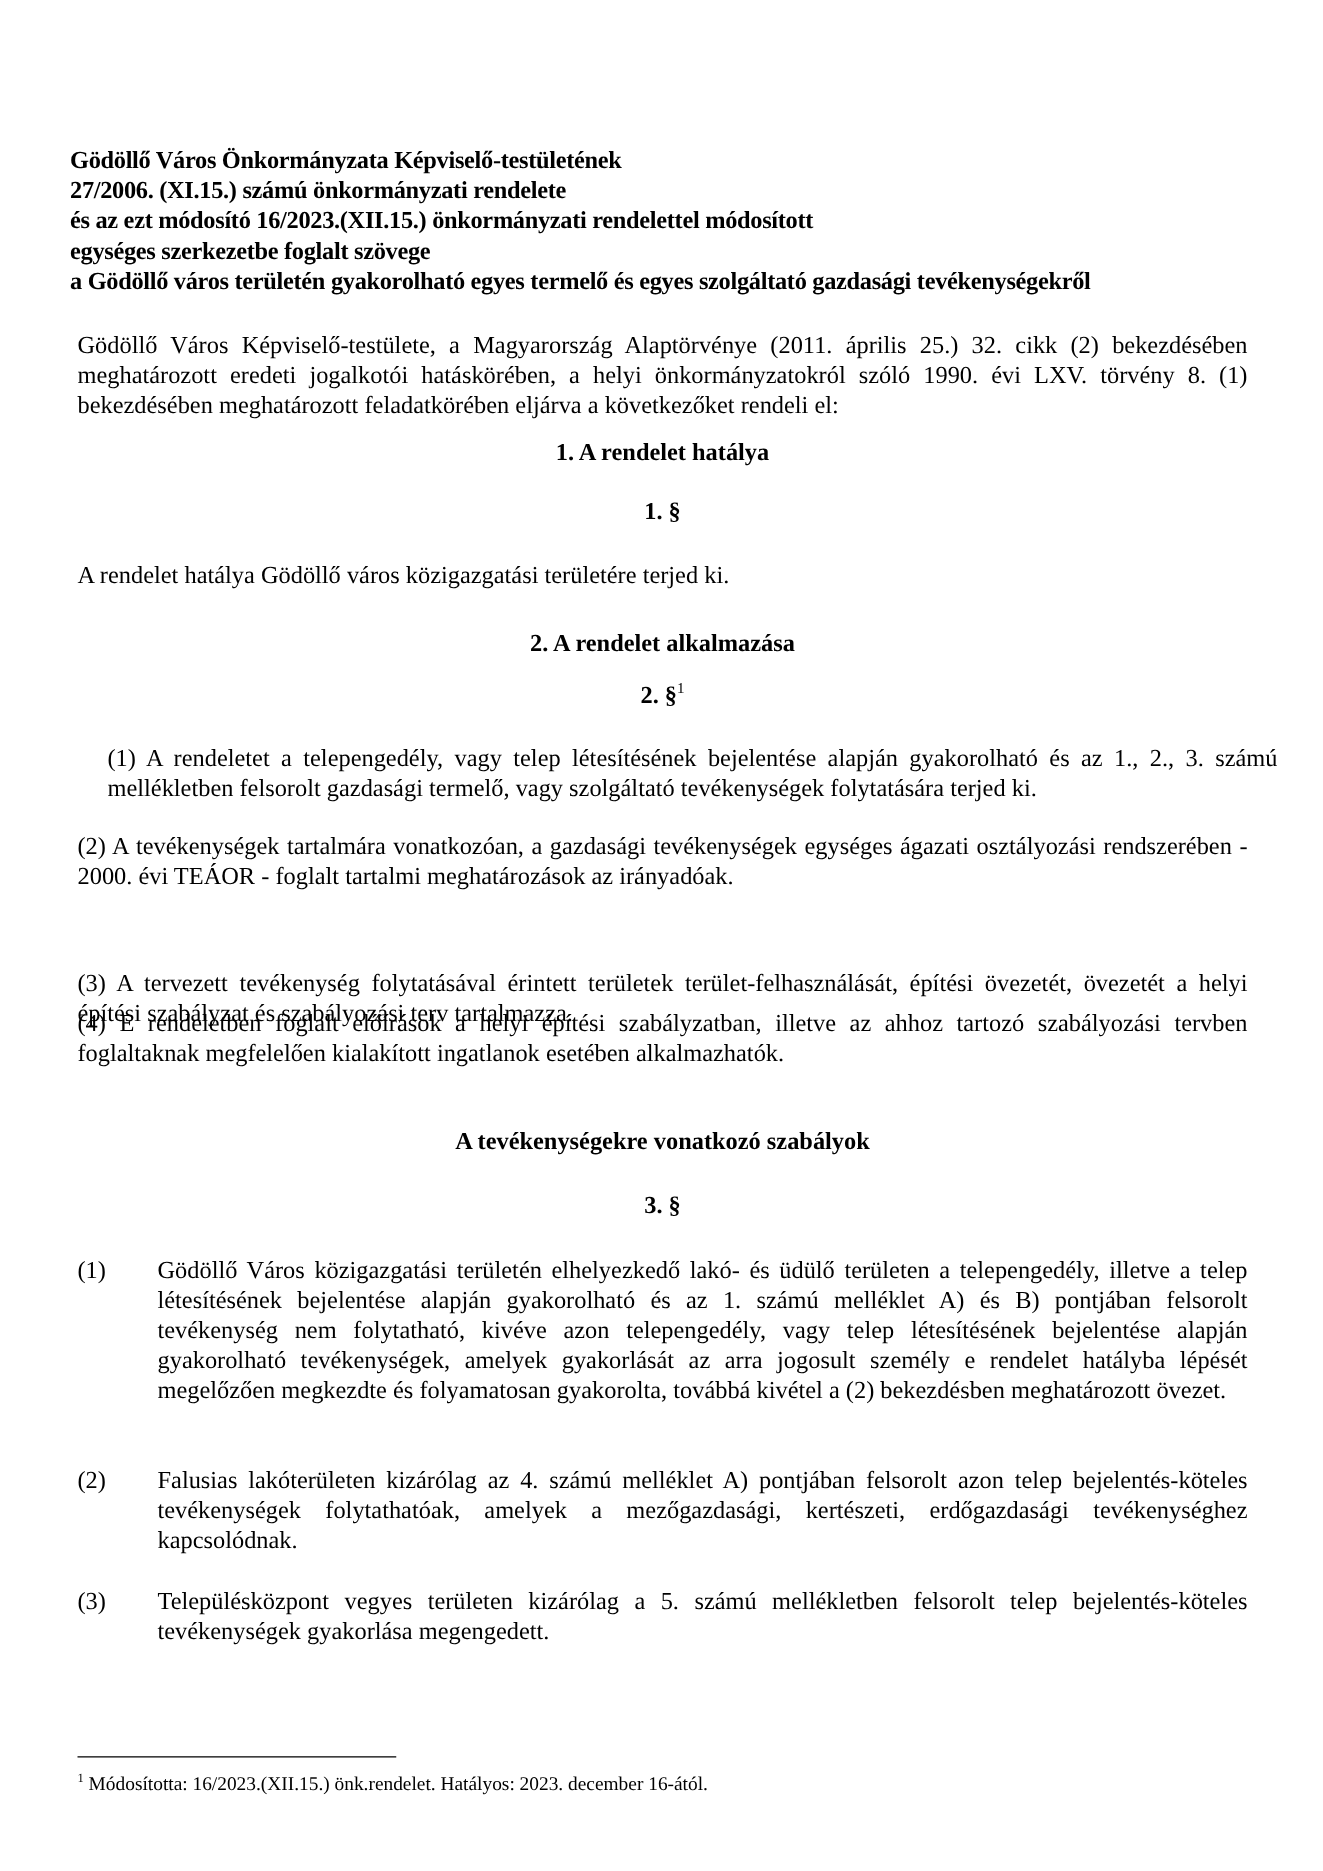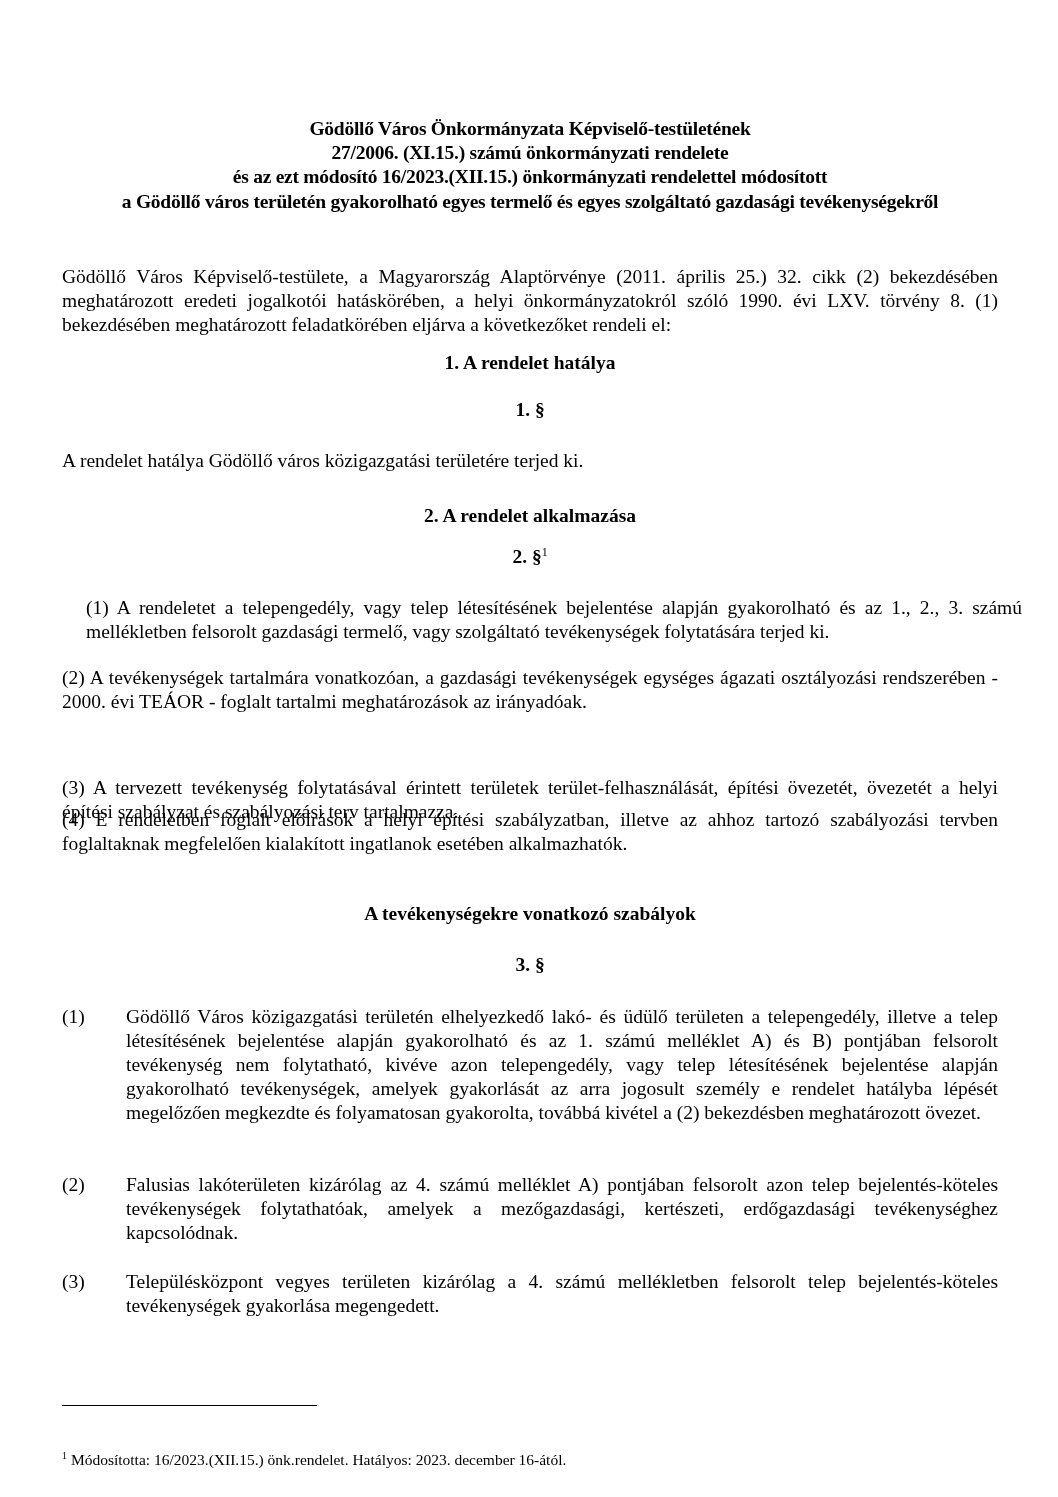--- a/index.html
+++ b/index.html
@@ -22,21 +22,21 @@
       left: 62px;
       top: 0;
       width: 936px;
       height: 1497px;
     }
     .title-block {
       position: absolute;
       top: 117px;
       left: -6px;
       width: 948px;
-      text-align: center;
+      text-align: left;
       font-weight: bold;
       font-size: 19.5px;
       line-height: 24.2px;
       letter-spacing: -0.25px;
     }
     .title-line { display: block; white-space: nowrap; }
     .para {
       position: absolute;
       left: 0;
       width: 936px;
@@ -80,37 +80,37 @@
       width: 255px;
       height: 0;
       border-top: 1px solid #000000;
     }
     .footnote {
       position: absolute;
       left: 0;
       top: 1418px;
       font-size: 15.5px;
       line-height: 20px;
-      margin-top: 32px;
     }
     .footnote sup {
       font-size: 10px;
       vertical-align: super;
       line-height: 0;
     }
   </style>
 </head>
 <body>
 
 <div class="page">
 
   <div class="title-block">
     <span class="title-line">Gödöllő Város Önkormányzata Képviselő-testületének</span>
     <span class="title-line">27/2006. (XI.15.) számú önkormányzati rendelete</span>
     <span class="title-line">és az ezt módosító 16/2023.(XII.15.) önkormányzati rendelettel módosított</span>
+    <span class="title-line">egységes szerkezetbe foglalt szövege</span>
     <span class="title-line">a Gödöllő város területén gyakorolható egyes termelő és egyes szolgáltató gazdasági tevékenységekről</span>
   </div>
 
   <p class="para" style="top:265px;">Gödöllő Város Képviselő-testülete, a Magyarország Alaptörvénye (2011. április 25.) 32. cikk (2) bekezdésében meghatározott eredeti jogalkotói hatáskörében, a helyi önkormányzatokról szóló 1990. évi LXV. törvény 8. (1) bekezdésében meghatározott feladatkörében eljárva a következőket rendeli el:</p>
 
   <p class="heading" style="top:351px;">1. A rendelet hatálya</p>
   <p class="heading" style="top:398px;">1. §</p>
   <p class="para" style="top:449px;">A rendelet hatálya Gödöllő város közigazgatási területére terjed ki.</p>
 
   <p class="heading" style="top:504px;">2. A rendelet alkalmazása</p>
@@ -129,19 +129,19 @@
     <div class="body">Gödöllő Város közigazgatási területén elhelyezkedő lakó- és üdülő területen a telepengedély, illetve a telep létesítésének bejelentése alapján gyakorolható és az 1. számú melléklet A) és B) pontjában felsorolt tevékenység nem folytatható, kivéve azon telepengedély, vagy telep létesítésének bejelentése alapján gyakorolható tevékenységek, amelyek gyakorlását az arra jogosult személy e rendelet hatályba lépését megelőzően megkezdte és folyamatosan gyakorolta, továbbá kivétel a (2) bekezdésben meghatározott övezet.</div>
   </div>
 
   <div class="numbered" style="top:1173px;">
     <span class="num">(2)</span>
     <div class="body">Falusias lakóterületen kizárólag az 4. számú melléklet A) pontjában felsorolt azon telep bejelentés-köteles tevékenységek folytathatóak, amelyek a mezőgazdasági, kertészeti, erdőgazdasági tevékenységhez kapcsolódnak.</div>
   </div>
 
   <div class="numbered" style="top:1270px;">
     <span class="num">(3)</span>
-    <div class="body">Településközpont vegyes területen kizárólag a 4. számú mellékletben felsorolt telep bejelentés-köteles tevékenységek gyakorlása megengedett.</div>
+    <div class="body">Településközpont vegyes területen kizárólag a 5. számú mellékletben felsorolt telep bejelentés-köteles tevékenységek gyakorlása megengedett.</div>
   </div>
 
   <div class="footnote-rule"></div>
   <div class="footnote"><sup>1</sup><span> Módosította: 16/2023.(XII.15.) önk.rendelet. Hatályos: 2023. december 16-ától.</span></div>
 
 </div>
 
 </body></html>

